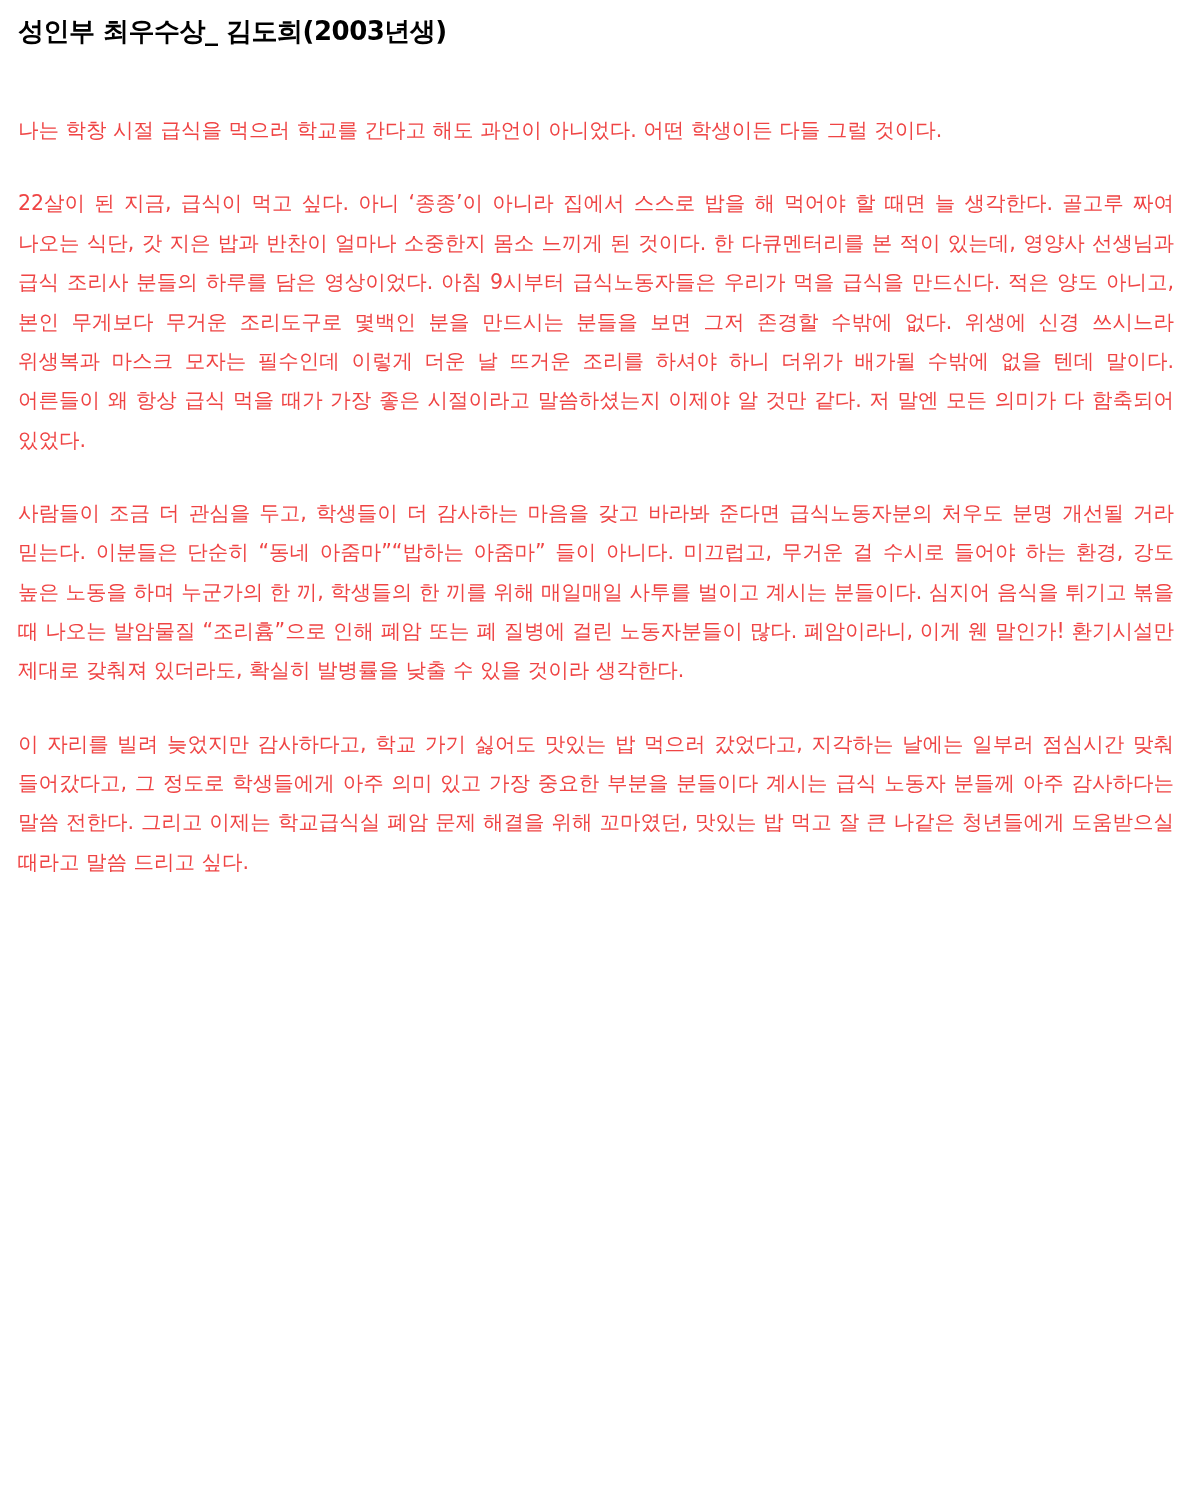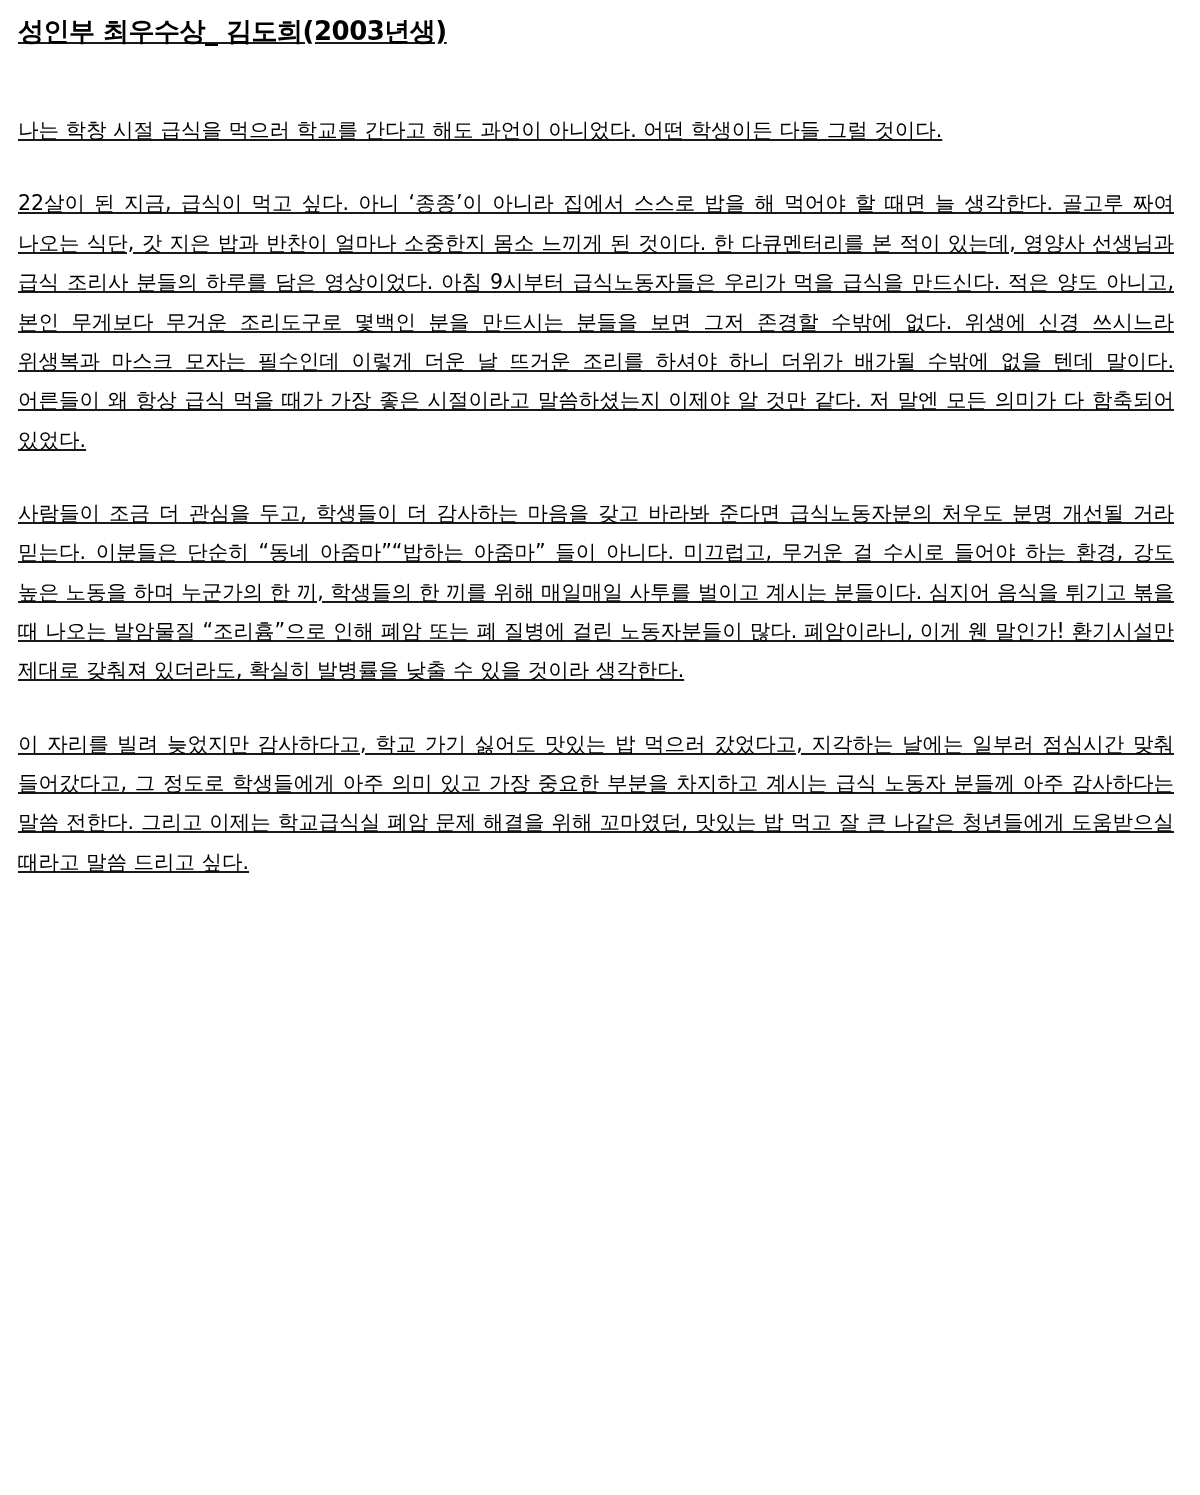--- a/index.html
+++ b/index.html
@@ -12,21 +12,20 @@
     width: 1200px;
     min-height: 1495px;
     font-family: "DejaVu Sans", "Liberation Sans", sans-serif;
     color: #1a1a1a;
     -webkit-font-smoothing: antialiased;
   }
   .page {
     width: 1200px;
     box-sizing: border-box;
     padding: 14px 26px 24px 18px;
-    text-decoration: underline;
   }
   .doc-title {
     font-size: 26px;
     font-weight: bold;
     letter-spacing: -0.5px;
     line-height: 1.35;
     margin: 0 0 62px 0;
     color: #000000;
   }
   .subtitle {
@@ -36,34 +35,34 @@
     margin: 0 0 56px 0;
     color: #111111;
   }
   .para {
     font-size: 20.5px;
     line-height: 1.92;
     margin: 0 0 34px 0;
     text-align: justify;
     text-justify: inter-character;
     word-break: keep-all;
-    color: #000000;
+    color: #ef4444;
   }
   .para:last-child {
     margin-bottom: 0;
   }
 </style>
 </head>
 <body>
 
 <div class="page">
 
   <h1 class="doc-title">성인부 최우수상_ 김도희(2003년생)</h1>
 
 
   <div>
     <p class="para">나는 학창 시절 급식을 먹으러 학교를 간다고 해도 과언이 아니었다. 어떤 학생이든 다들 그럴 것이다.</p>
     <p class="para">22살이 된 지금, 급식이 먹고 싶다. 아니 ‘종종’이 아니라 집에서 스스로 밥을 해 먹어야 할 때면 늘 생각한다. 골고루 짜여 나오는 식단, 갓 지은 밥과 반찬이 얼마나 소중한지 몸소 느끼게 된 것이다. 한 다큐멘터리를 본 적이 있는데, 영양사 선생님과 급식 조리사 분들의 하루를 담은 영상이었다. 아침 9시부터 급식노동자들은 우리가 먹을 급식을 만드신다. 적은 양도 아니고, 본인 무게보다 무거운 조리도구로 몇백인 분을 만드시는 분들을 보면 그저 존경할 수밖에 없다. 위생에 신경 쓰시느라 위생복과 마스크 모자는 필수인데 이렇게 더운 날 뜨거운 조리를 하셔야 하니 더위가 배가될 수밖에 없을 텐데 말이다. 어른들이 왜 항상 급식 먹을 때가 가장 좋은 시절이라고 말씀하셨는지 이제야 알 것만 같다. 저 말엔 모든 의미가 다 함축되어 있었다.</p>
     <p class="para">사람들이 조금 더 관심을 두고, 학생들이 더 감사하는 마음을 갖고 바라봐 준다면 급식노동자분의 처우도 분명 개선될 거라 믿는다. 이분들은 단순히 “동네 아줌마”“밥하는 아줌마” 들이 아니다. 미끄럽고, 무거운 걸 수시로 들어야 하는 환경, 강도 높은 노동을 하며 누군가의 한 끼, 학생들의 한 끼를 위해 매일매일 사투를 벌이고 계시는 분들이다. 심지어 음식을 튀기고 볶을 때 나오는 발암물질 “조리흄”으로 인해 폐암 또는 폐 질병에 걸린 노동자분들이 많다. 폐암이라니, 이게 웬 말인가! 환기시설만 제대로 갖춰져 있더라도, 확실히 발병률을 낮출 수 있을 것이라 생각한다.</p>
-    <p class="para">이 자리를 빌려 늦었지만 감사하다고, 학교 가기 싫어도 맛있는 밥 먹으러 갔었다고, 지각하는 날에는 일부러 점심시간 맞춰 들어갔다고, 그 정도로 학생들에게 아주 의미 있고 가장 중요한 부분을 차지하고 계시는 급식 노동자 분들께 아주 감사하다는 말씀 전한다. 그리고 이제는 학교급식실 폐암 문제 해결을 위해 꼬마였던, 맛있는 밥 먹고 잘 큰 나같은 청년들에게 도움받으실 때라고 말씀 드리고 싶다.</p>
+    <p class="para">이 자리를 빌려 늦었지만 감사하다고, 학교 가기 싫어도 맛있는 밥 먹으러 갔었다고, 지각하는 날에는 일부러 점심시간 맞춰 들어갔다고, 그 정도로 학생들에게 아주 의미 있고 가장 중요한 부분을 분들이다 계시는 급식 노동자 분들께 아주 감사하다는 말씀 전한다. 그리고 이제는 학교급식실 폐암 문제 해결을 위해 꼬마였던, 맛있는 밥 먹고 잘 큰 나같은 청년들에게 도움받으실 때라고 말씀 드리고 싶다.</p>
   </div>
 
 </div>
 
 </body></html>

